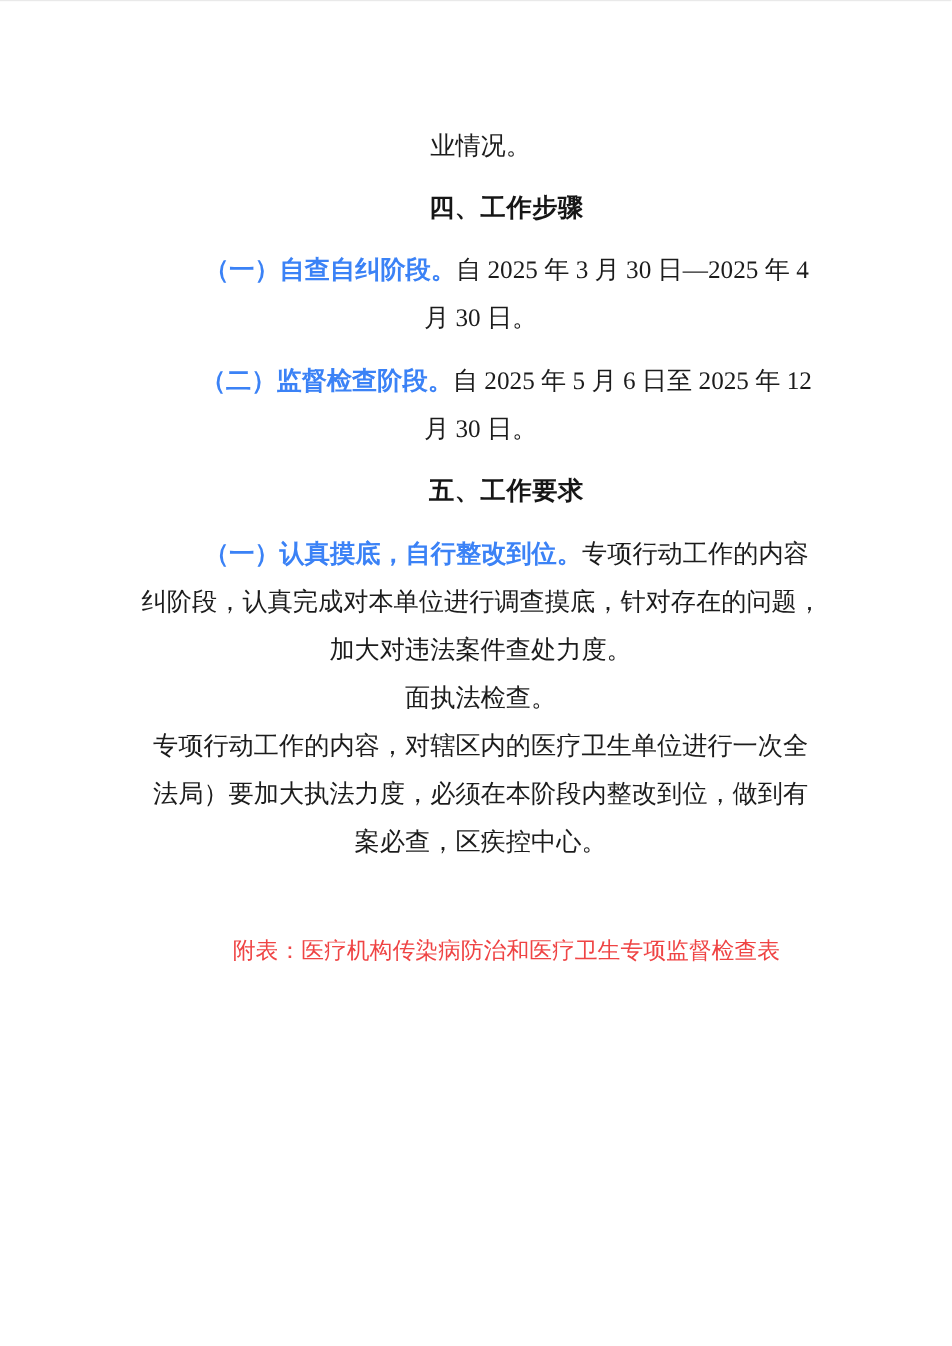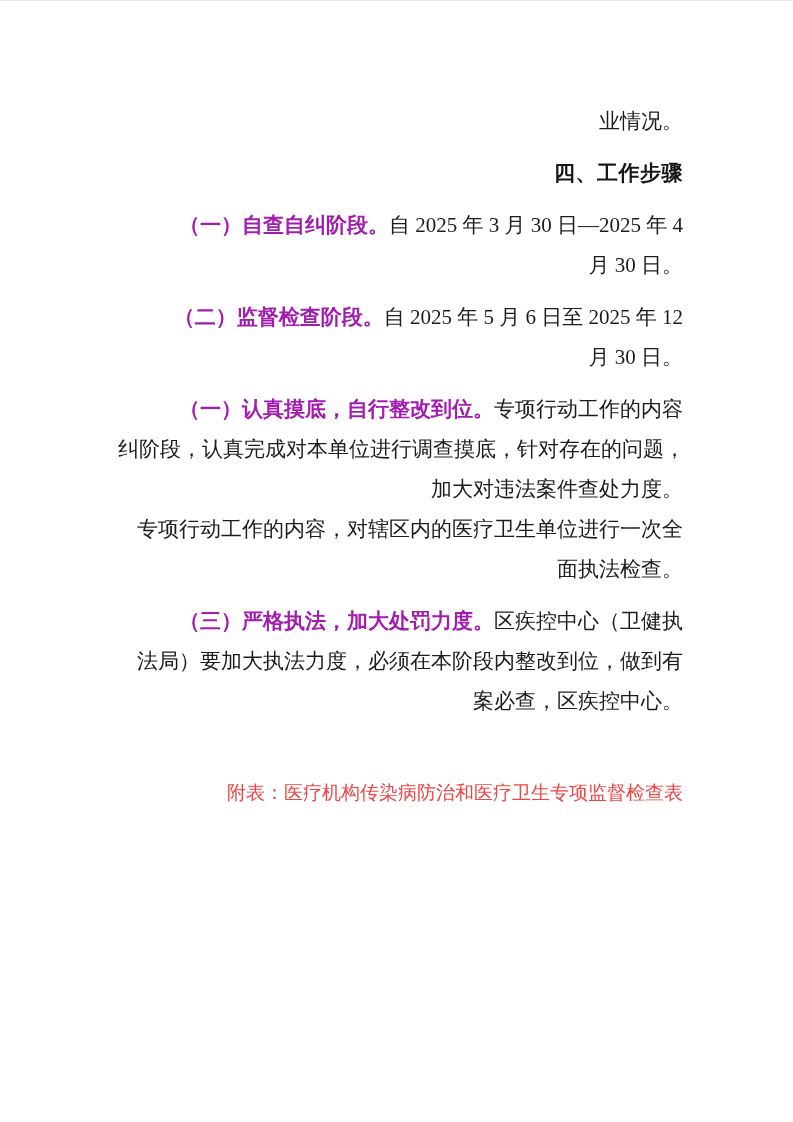--- a/index.html
+++ b/index.html
@@ -21,62 +21,62 @@
     left: 118px;
     top: 100px;
     width: 565px;
   }
   .line {
     height: 40px;
     line-height: 40px;
     font-size: 21px;
     color: #1c1c1c;
     white-space: nowrap;
-    text-align: right;
+    text-align: center;
   }
   .line.indent {
     padding-left: 43px;
     margin-top: 12px;
   }
   .line.attachment {
     font-size: 19px;
     color: #ef4444;
   }
   .line.spacer {
     height: 40px;
   }
   .seg-normal {
     font-weight: 400;
   }
   .seg-bold {
     font-weight: 700;
-    color: #a21caf;
+    color: #3b82f6;
   }
   .seg-heading {
     font-family: "Liberation Sans", sans-serif;
     font-weight: 700;
     color: #161616;
     letter-spacing: 0.5px;
   }
 </style>
 </head>
 <body>
 
 <div class="page">
   <div class="content" id="doc-lines">
       <div class="line body"><span class="seg-normal">业情况。</span></div>
       <div class="line heading indent"><span class="seg-heading">四、工作步骤</span></div>
       <div class="line body indent"><span class="seg-bold">（一）自查自纠阶段。</span><span class="seg-normal">自 2025 年 3 月 30 日—2025 年 4</span></div>
       <div class="line body"><span class="seg-normal">月 30 日。</span></div>
       <div class="line body indent"><span class="seg-bold">（二）监督检查阶段。</span><span class="seg-normal">自 2025 年 5 月 6 日至 2025 年 12</span></div>
       <div class="line body"><span class="seg-normal">月 30 日。</span></div>
+      <div class="line heading indent"><span class="seg-heading">五、工作要求</span></div>
       <div class="line body indent"><span class="seg-bold">（一）认真摸底，自行整改到位。</span><span class="seg-normal">专项行动工作的内容</span></div>
       <div class="line body"><span class="seg-normal">纠阶段，认真完成对本单位进行调查摸底，针对存在的问题，</span></div>
       <div class="line body"><span class="seg-normal">加大对违法案件查处力度。</span></div>
+      <div class="line body"><span class="seg-normal">面执法检查。</span></div>
       <div class="line body"><span class="seg-normal">专项行动工作的内容，对辖区内的医疗卫生单位进行一次全</span></div>
-      <div class="line body"><span class="seg-normal">面执法检查。</span></div>
-      <div class="line body indent"><span class="seg-bold">（三）严格执法，加大处罚力度。</span><span class="seg-normal">区疾控中心（卫健执</span></div>
       <div class="line body"><span class="seg-normal">法局）要加大执法力度，必须在本阶段内整改到位，做到有</span></div>
       <div class="line body"><span class="seg-normal">案必查，区疾控中心。</span></div>
       <div class="line spacer"></div>
       <div class="line attachment indent"><span class="seg-normal">附表：医疗机构传染病防治和医疗卫生专项监督检查表</span></div>
     </div>
 </div>
 
 </body></html>

